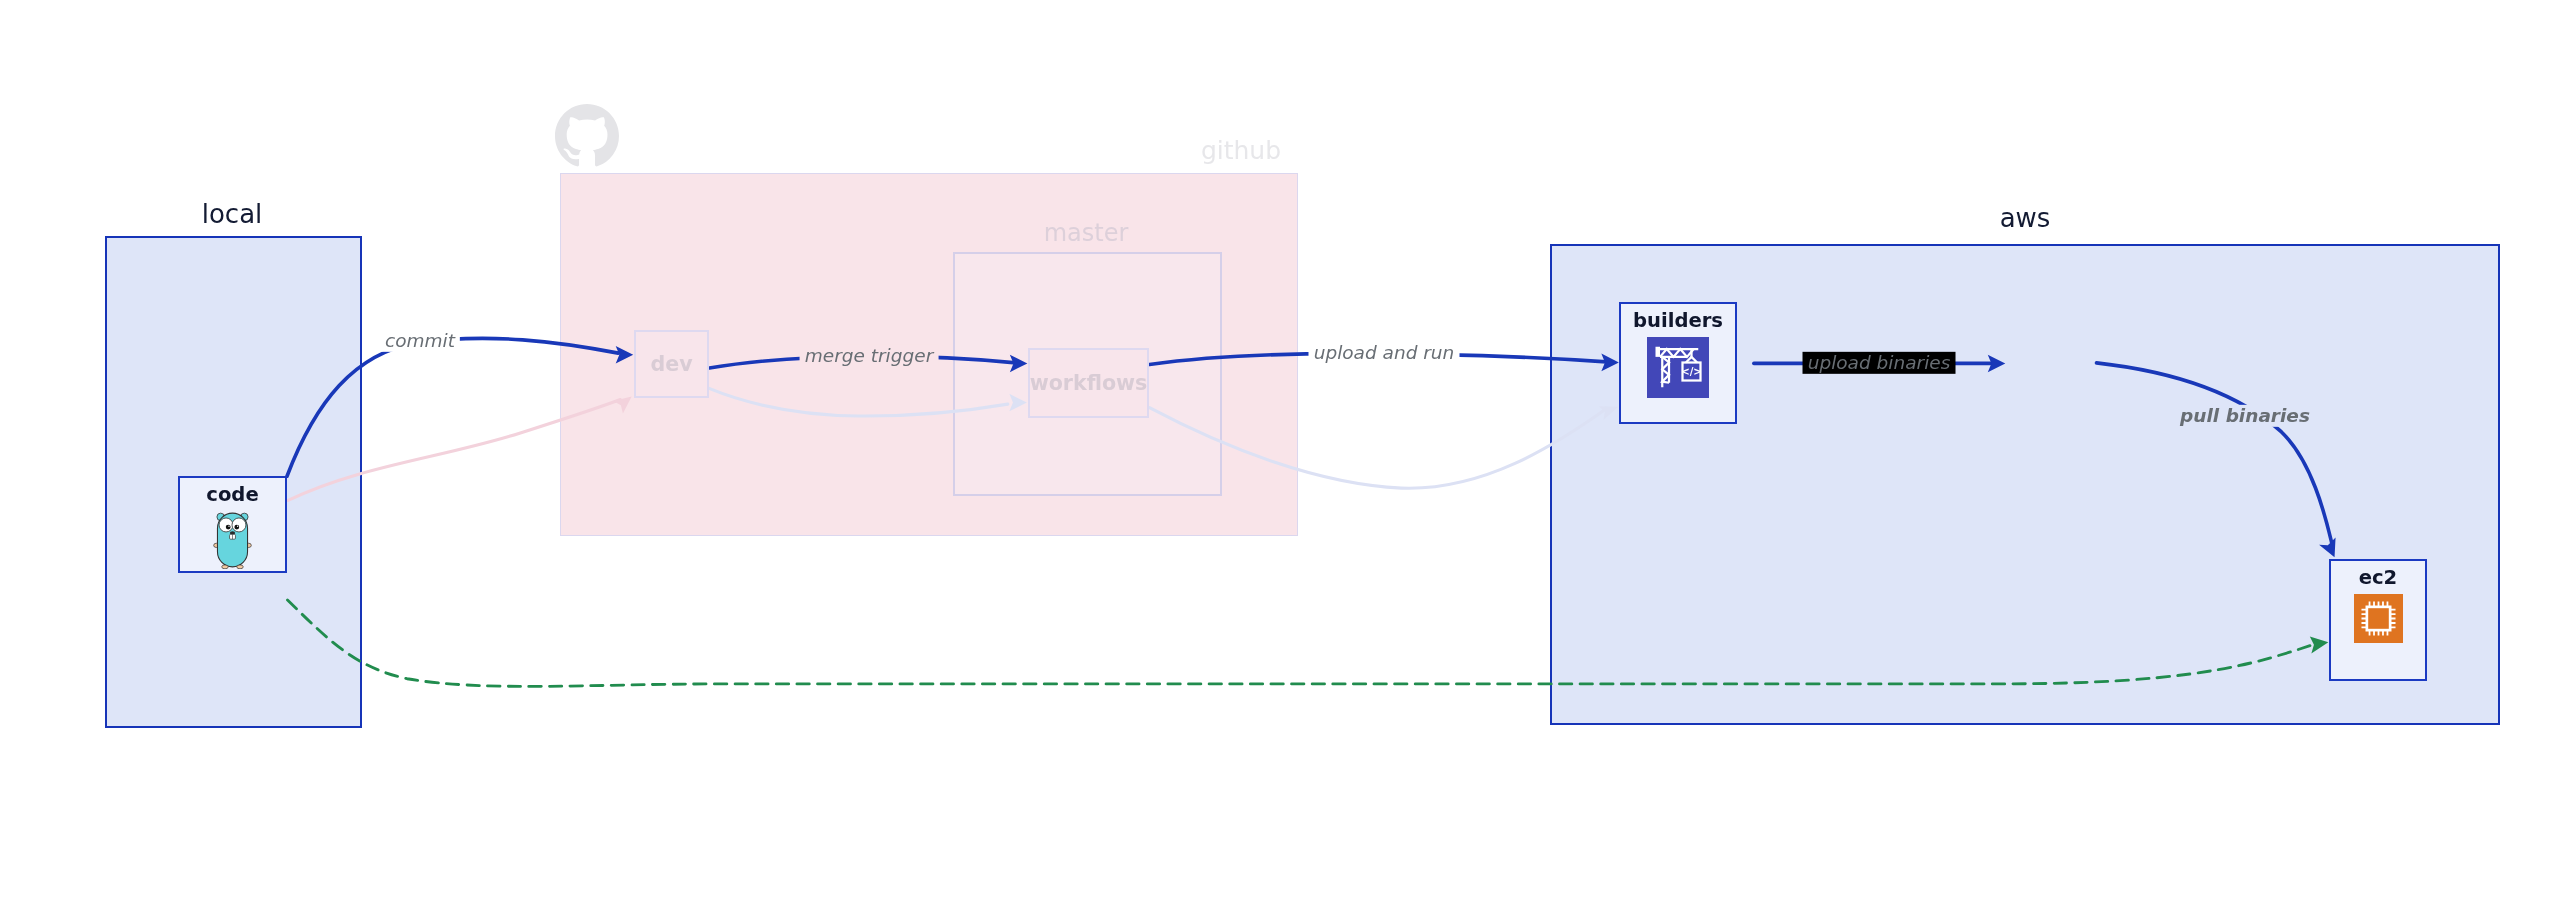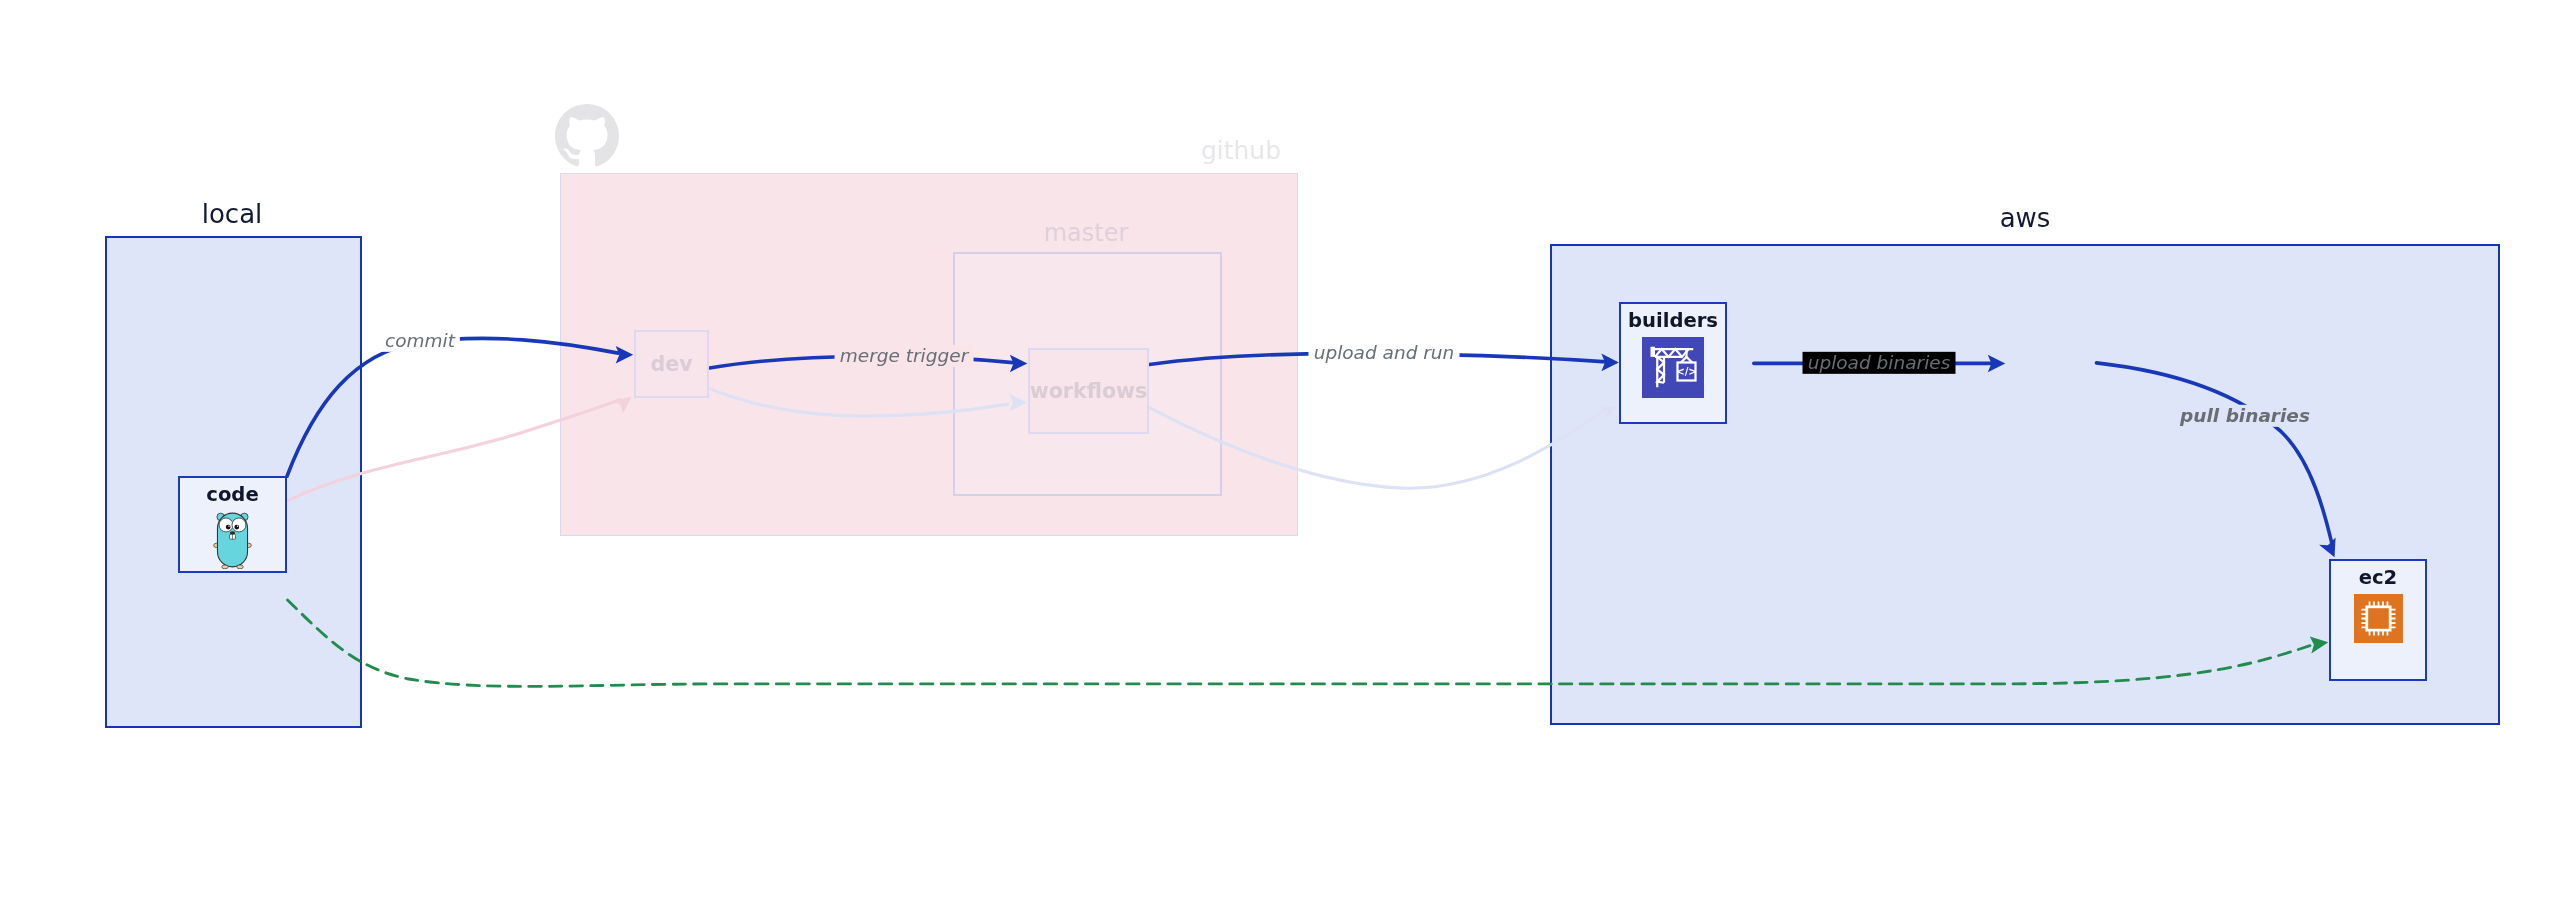--- a/index.html
+++ b/index.html
@@ -94,21 +94,21 @@
       <path d="M4531,1081 L4501,1057 L4518,1058 L4533,1043 Z" fill="#1938b8"></path>
     </g>
 
     <g>
       <path d="M558,1164 C640,1245 690,1295 790,1317 C940,1343 1150,1327 1400,1327 L3880,1327 C4120,1327 4280,1312 4405,1277 C4440,1267 4465,1259 4486,1252" stroke="#218c4e" stroke-width="5.5" stroke-linecap="round" stroke-dasharray="24 16"></path>
       <path d="M4519,1246 L4486,1268 L4491,1251 L4483,1235 Z" fill="#218c4e"></path>
     </g>
   </svg>
 
   <div class="edge-label" style="left:420px;top:341px;background:#ffffff;">commit</div>
-  <div class="edge-label" style="left:904px;top:356px;background:#f9e4e9;">merge trigger</div>
+  <div class="edge-label" style="left:869px;top:356px;background:#f9e4e9;">merge trigger</div>
   <div class="edge-label" style="left:1384px;top:353px;background:#ffffff;">upload and run</div>
   <div class="edge-label" style="left:1879px;top:363px;background:#000000;">upload binaries</div>
   <div class="edge-label" style="left:2245px;top:416px;background:#dee5f8;font-weight:bold;">pull binaries</div>
 
   <div class="node" style="left:178px;top:476px;width:109px;height:97px;">
     <div class="node-label">code</div>
     <svg class="node-icon" width="39" height="58" viewBox="0 0 72 108">
       <circle cx="14" cy="11" r="7" fill="#66d5de" stroke="#333" stroke-width="1.5"></circle>
       <circle cx="58" cy="11" r="7" fill="#66d5de" stroke="#333" stroke-width="1.5"></circle>
       <ellipse cx="6" cy="64" rx="5" ry="4" fill="#f2c9a1" stroke="#333" stroke-width="1.3"></ellipse>
@@ -125,25 +125,25 @@
       <ellipse cx="36" cy="41" rx="5" ry="3.4" fill="#2a2a2a"></ellipse>
       <rect x="30.5" y="43.5" width="11" height="9" rx="2" fill="#fff" stroke="#333" stroke-width="1.3"></rect>
       <line x1="36" y1="43.5" x2="36" y2="52.5" stroke="#333" stroke-width="1.1"></line>
     </svg>
   </div>
 
   <div class="node faded" style="left:634px;top:330px;width:75px;height:68px;">
     <div class="node-label">dev</div>
   </div>
 
-  <div class="node faded" style="left:1028px;top:348px;width:121px;height:86px;">
+  <div class="node faded" style="left:1028px;top:348px;width:121px;height:70px;">
     <div class="node-label">workflows</div>
   </div>
 
-  <div class="node" style="left:1619px;top:302px;width:108px;height:122px;">
+  <div class="node" style="left:1619px;top:302px;width:118px;height:122px;">
     <div class="node-label">builders</div>
     <div class="iconbox node-icon" style="width:62px;height:61px;background:#4247b8;">
       <svg width="54" height="54" viewBox="0 0 48 48" fill="none" stroke="#ffffff" stroke-width="2">
         <rect x="4" y="6" width="4" height="9" fill="#ffffff" stroke="none"></rect>
         <path d="M8,8 H42"></path>
         <path d="M8,15 H32"></path>
         <path d="M8,15 L14,8 L20,15 L26,8 L32,15 L38,8"></path>
         <path d="M10,15 V42"></path>
         <path d="M16,15 V38"></path>
         <path d="M10,15 L16,20 L10,26 L16,31 L10,37 L16,38"></path>

